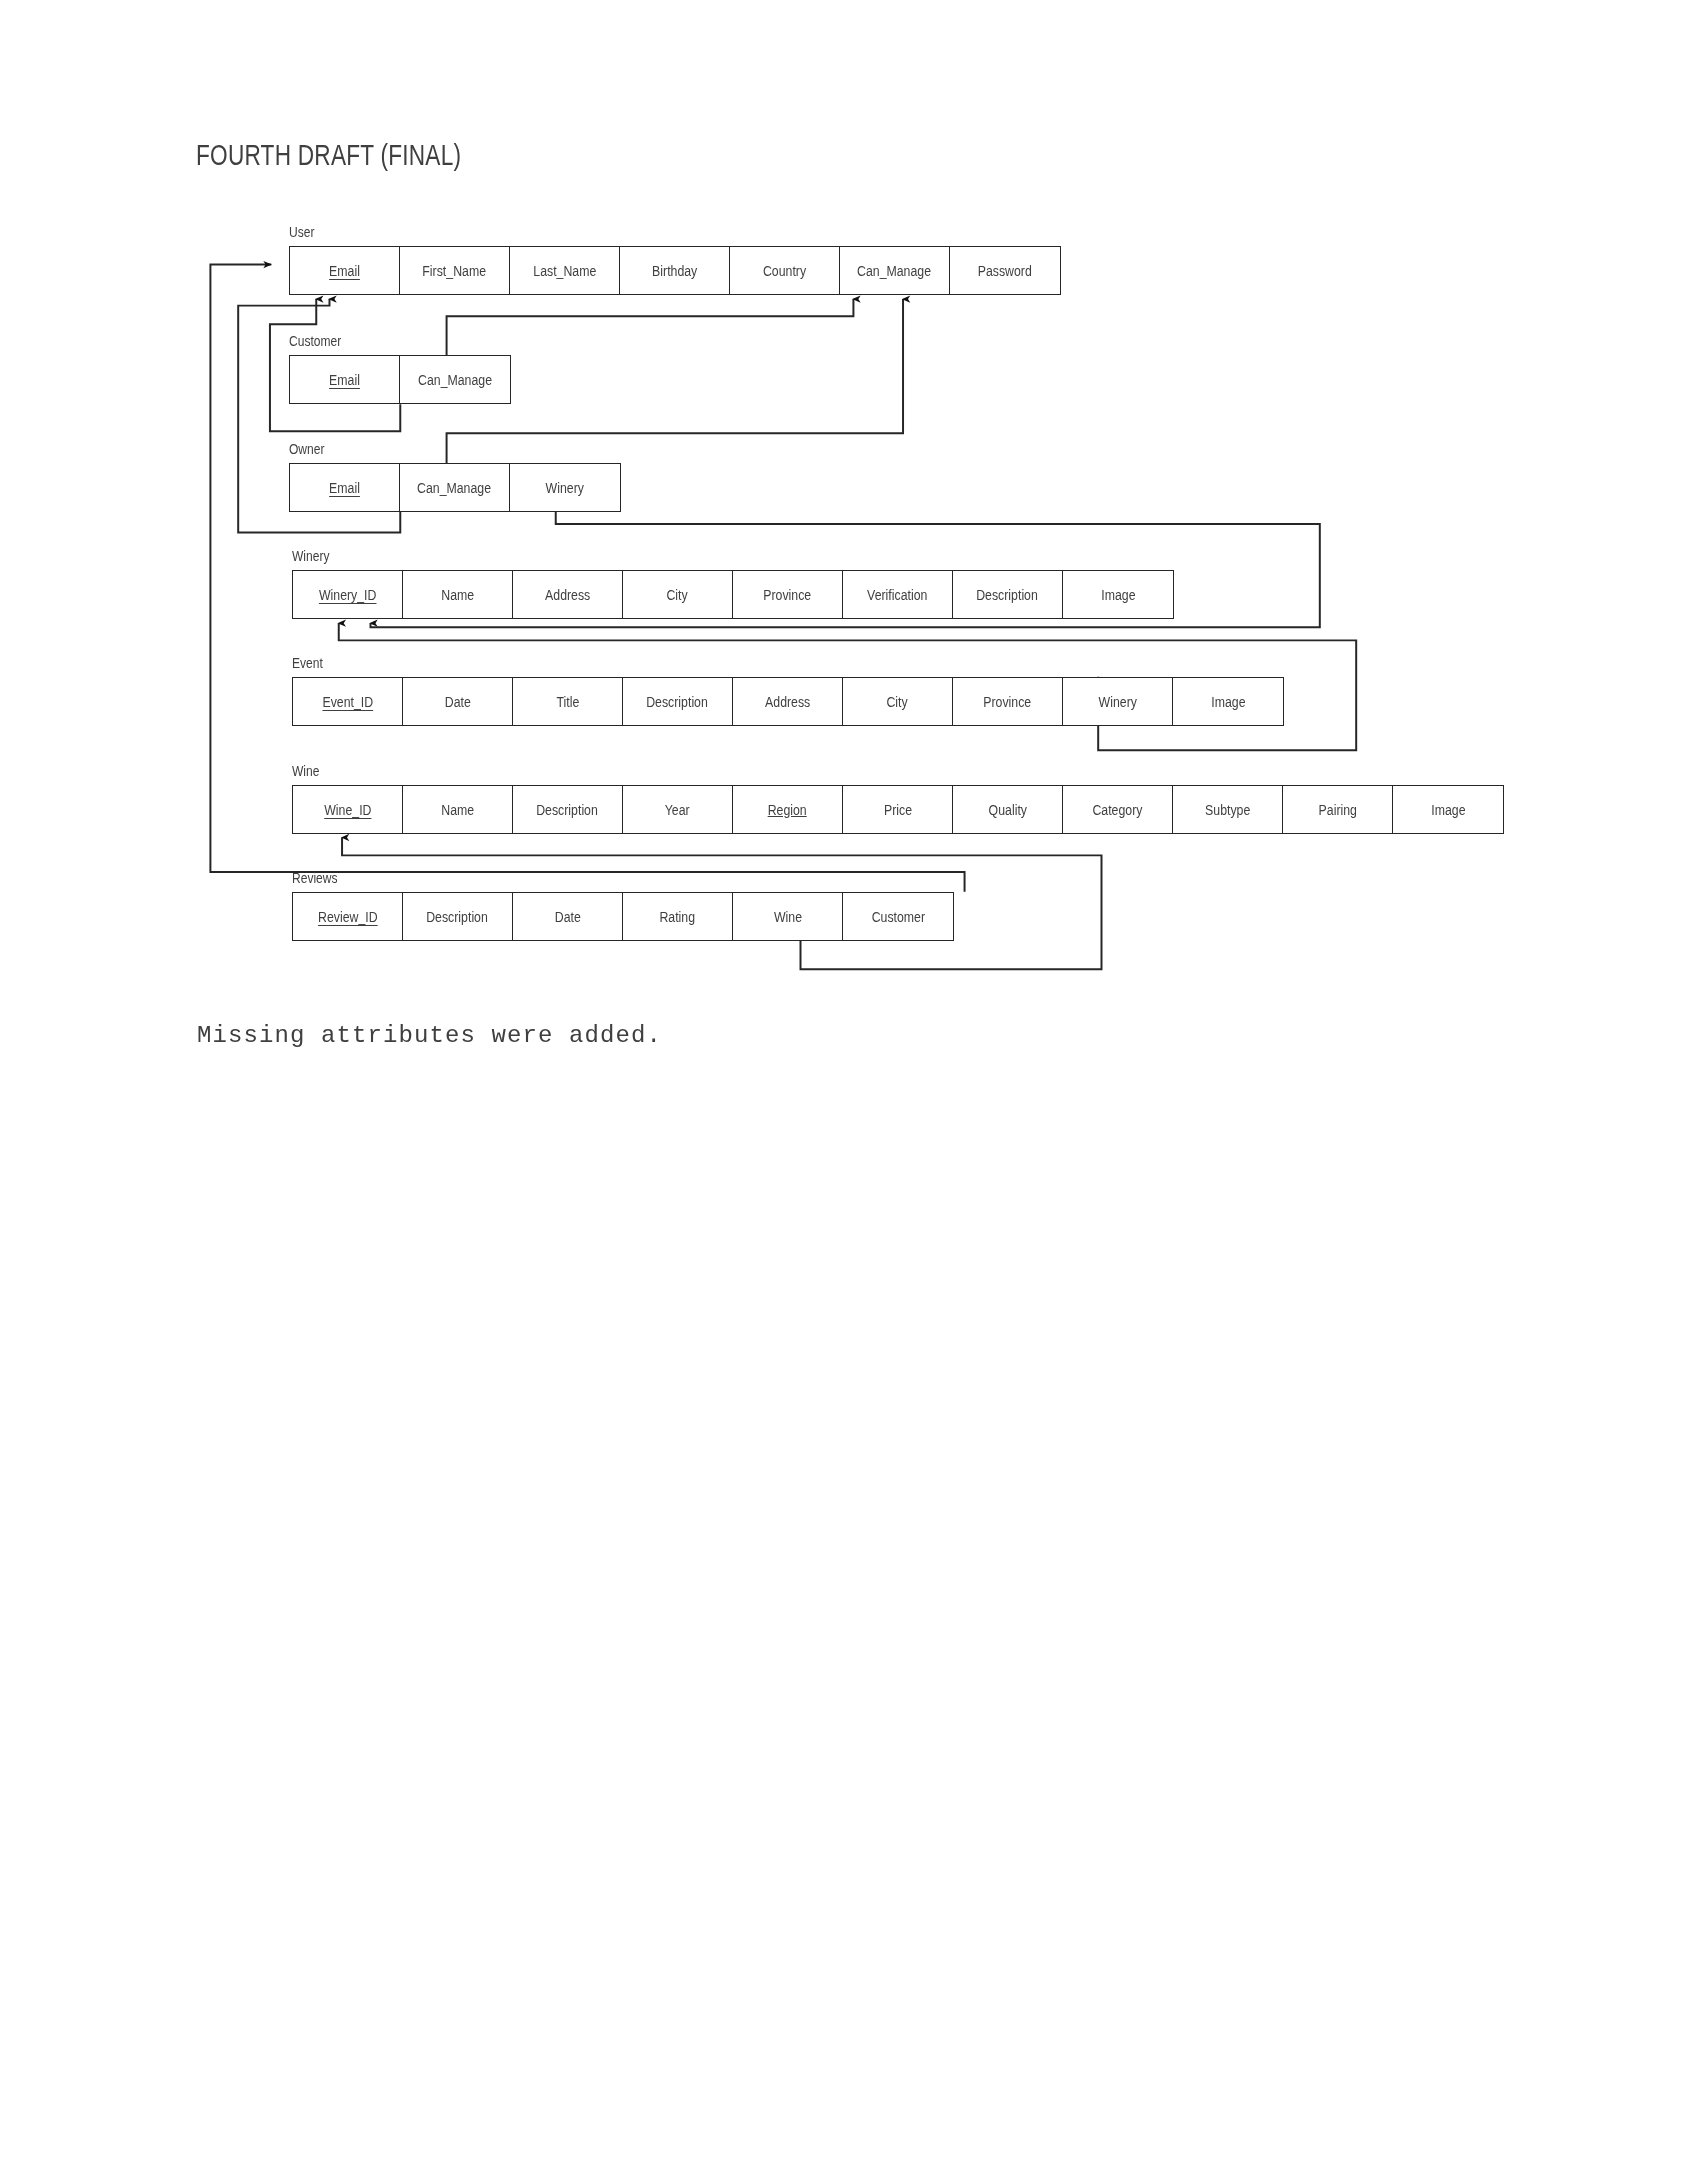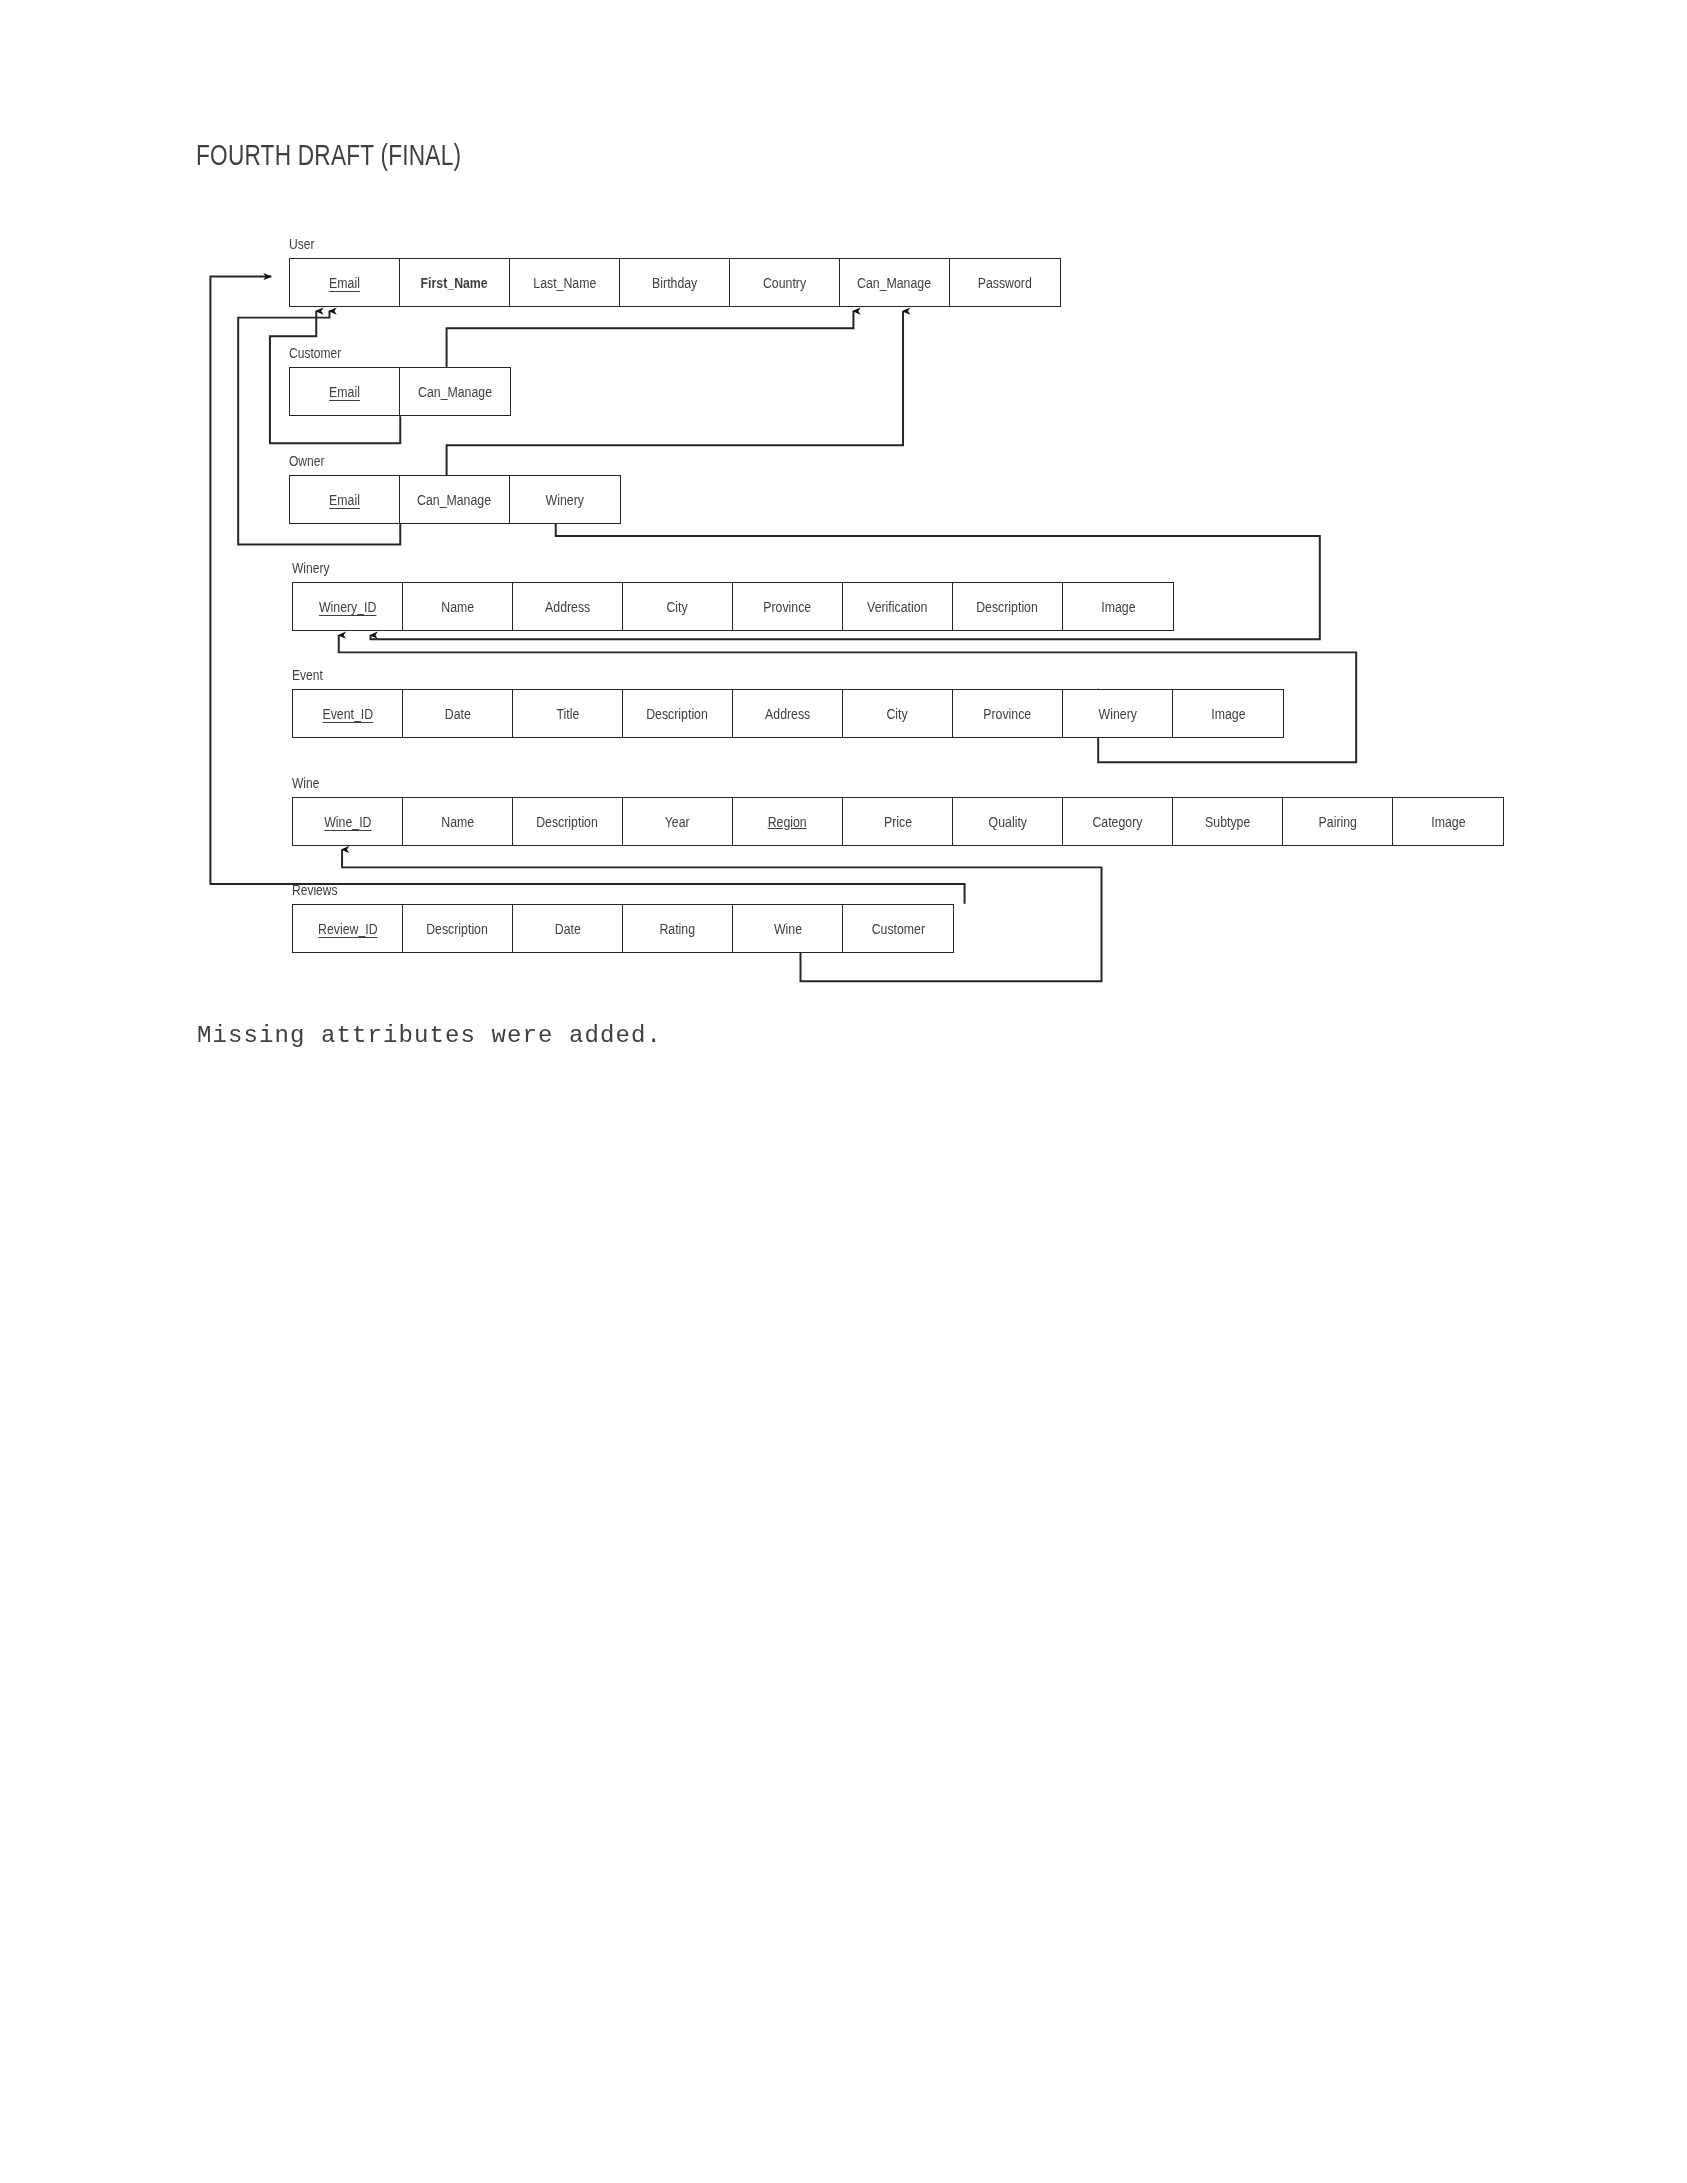--- a/index.html
+++ b/index.html
@@ -35,21 +35,21 @@
     color: #3f3f3f;
     transform: scaleX(0.78);
     transform-origin: left top;
     white-space: nowrap;
   }
 
   
   #diagram {
     position: absolute;
     left: 0;
-    top: 12px;
+    top: 0;
     width: 1687px;
     height: 1032px;
   }
   #connectors {
     position: absolute;
     left: 0;
     top: 0;
     width: 1687px;
     height: 1032px;
     pointer-events: none;
@@ -140,21 +140,21 @@
           <path d="M 1210 1422 L 1210 1465 L 1665 1465 L 1665 1293 L 517 1293 L 517 1266" stroke="#262626" stroke-width="3" fill="none" stroke-linejoin="miter" marker-end="url(#arrow-up)"></path>
         </g>
     </svg>
 
   <div class="entity" style="left: 289px; top: 246px;">
         <div class="entity-label">User</div>
         <div class="entity-row">
           <div class="attr pk" style="width: 110px;">
             <span class="attr-text">Email</span>
           </div>
-          <div class="attr" style="width: 110px; font-weight: bold;">
+          <div class="attr" style="width: 110px;">
             <span class="attr-text">First_Name</span>
           </div>
           <div class="attr" style="width: 110px;">
             <span class="attr-text">Last_Name</span>
           </div>
           <div class="attr" style="width: 110px;">
             <span class="attr-text">Birthday</span>
           </div>
           <div class="attr" style="width: 110px;">
             <span class="attr-text">Country</span>

